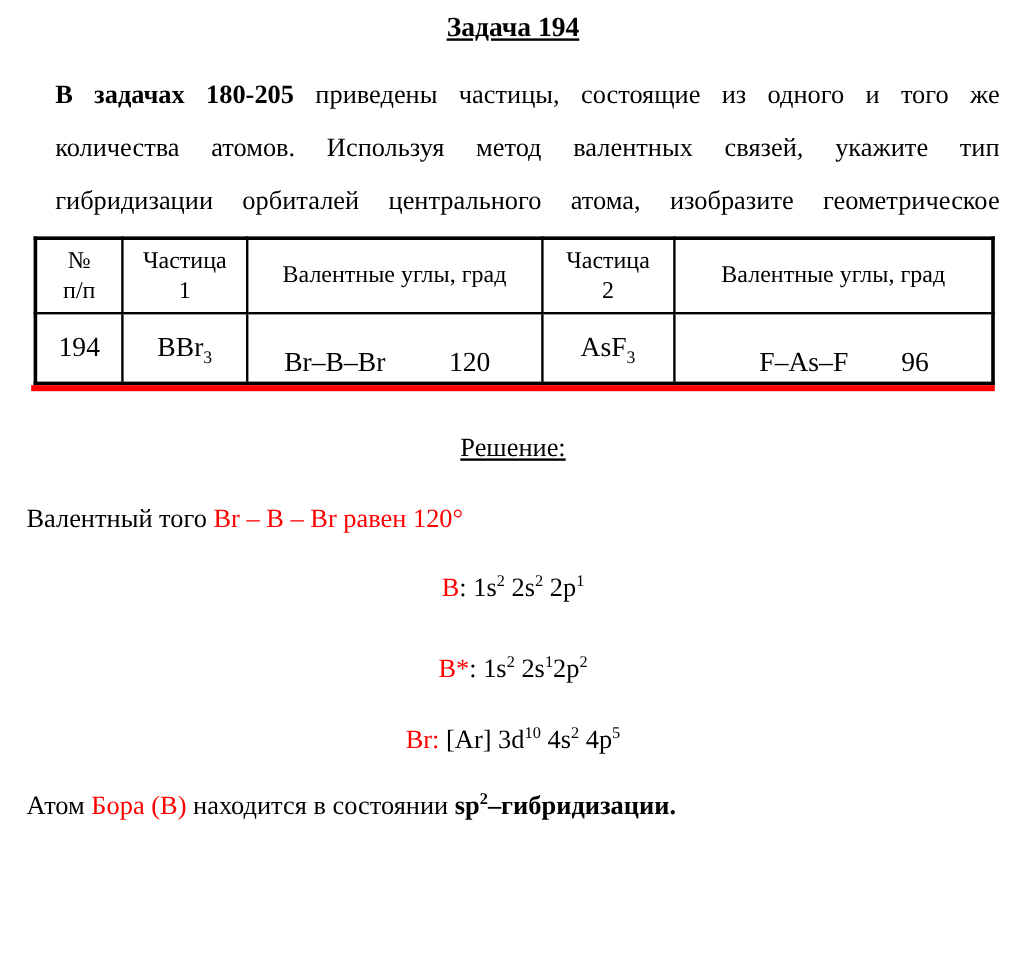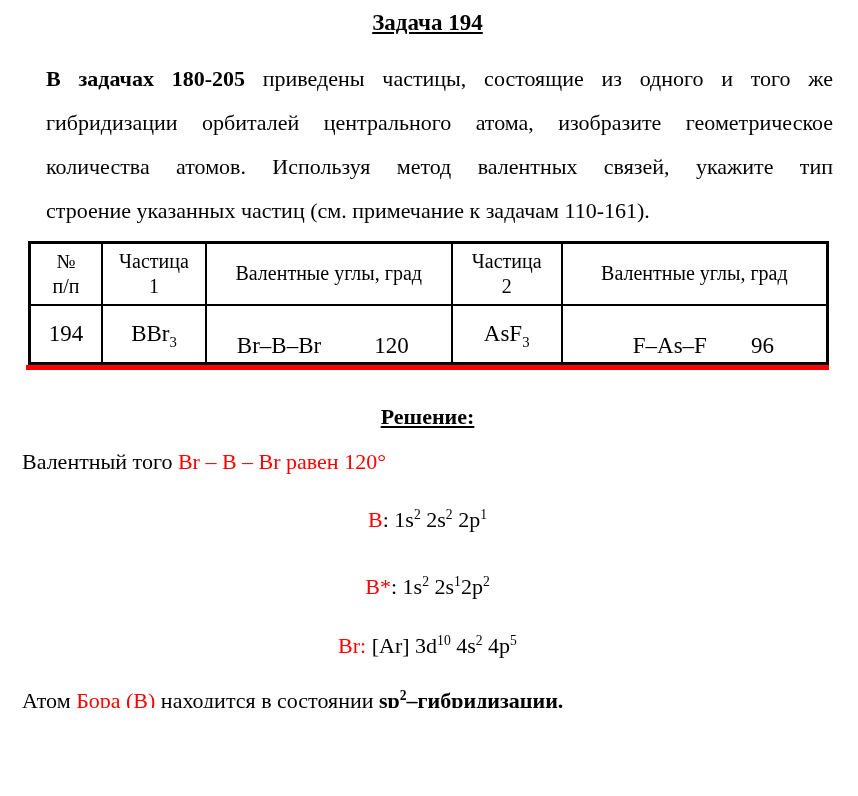--- a/index.html
+++ b/index.html
@@ -50,21 +50,21 @@
   .angle-flex.a1 { padding: 0 42px 0 30px; }
   .angle-flex.a2 { padding: 0 52px 0 70px; gap: 36px; }
   sub { font-size: 64%; line-height: 0; }
   sup { font-size: 62%; line-height: 0; vertical-align: super; }
 
   .red-line { height: 5px; background: #ff0000; width: 803px; margin-left: 4px; }
 
   
   .solution { margin-top: 33px; font-size: 22px; }
   .solution p { line-height: 27px; }
-  .sol-heading { text-align: center; font-weight: bold; margin-bottom: 18px; }
+  .sol-heading { text-align: center; font-weight: normal; margin-bottom: 32px; }
   .sol-heading .u { text-decoration: underline; }
   .step1 { margin-bottom: 25px; font-weight: bold; }
   .angle-line { margin-bottom: 31px; }
   .formulas-intro { margin-bottom: 30px; }
   .formula { text-align: center; }
   .formula.f1 { margin-bottom: 40px; }
   .formula.f2 { margin-bottom: 32px; }
   .formula.f3 { margin-bottom: 28px; }
   .red { color: #ff0000; font-weight: normal; }
   .conclusion { font-weight: normal; }
@@ -72,23 +72,22 @@
 </style>
 </head>
 <body>
 
 <div class="page">
 
   <h1 class="doc-title"><span class="u">Задача 194</span></h1>
 
   <div class="intro">
     <div class="intro-line"><b>В задачах 180-205</b><span> приведены частицы, состоящие из одного и того же</span></div>
+    <div class="intro-line">количества атомов. Используя метод валентных связей, укажите тип</div>
     <div class="intro-line">гибридизации орбиталей центрального атома, изобразите геометрическое</div>
-    <div class="intro-line">количества атомов. Используя метод валентных связей, укажите тип</div>
-    <div class="intro-line last">строение указанных частиц (см. примечание к задачам 110-161).</div>
   </div>
 
   <table class="angles">
     <colgroup>
       <col class="c-num">
         <col class="c-p1">
         <col class="c-a1">
         <col class="c-p2">
         <col class="c-a2">
     </colgroup>

